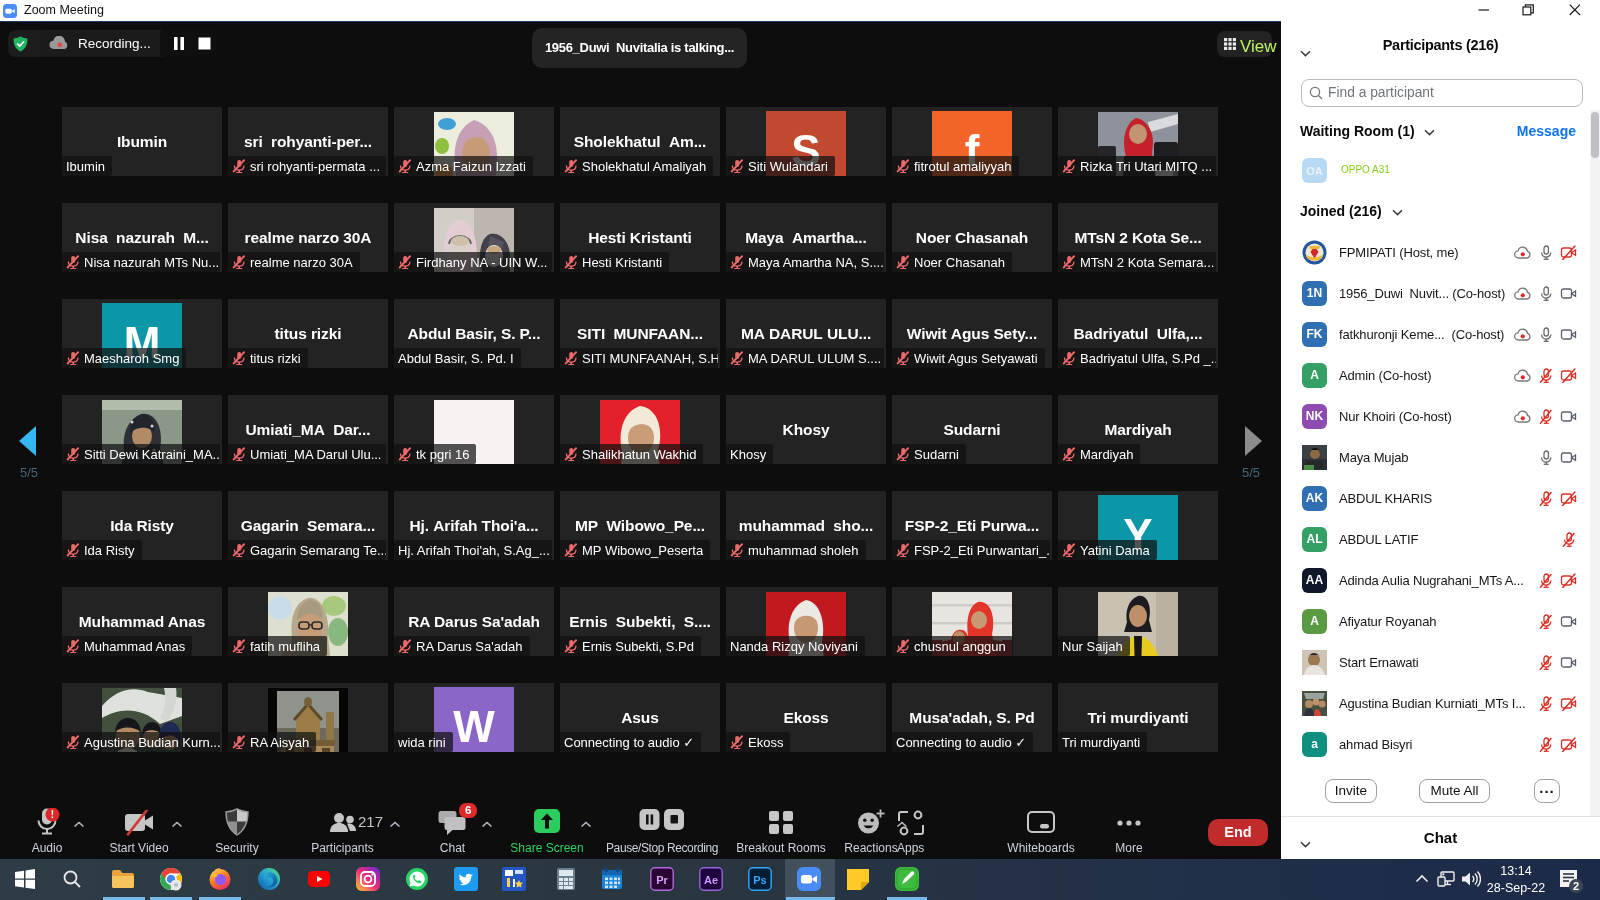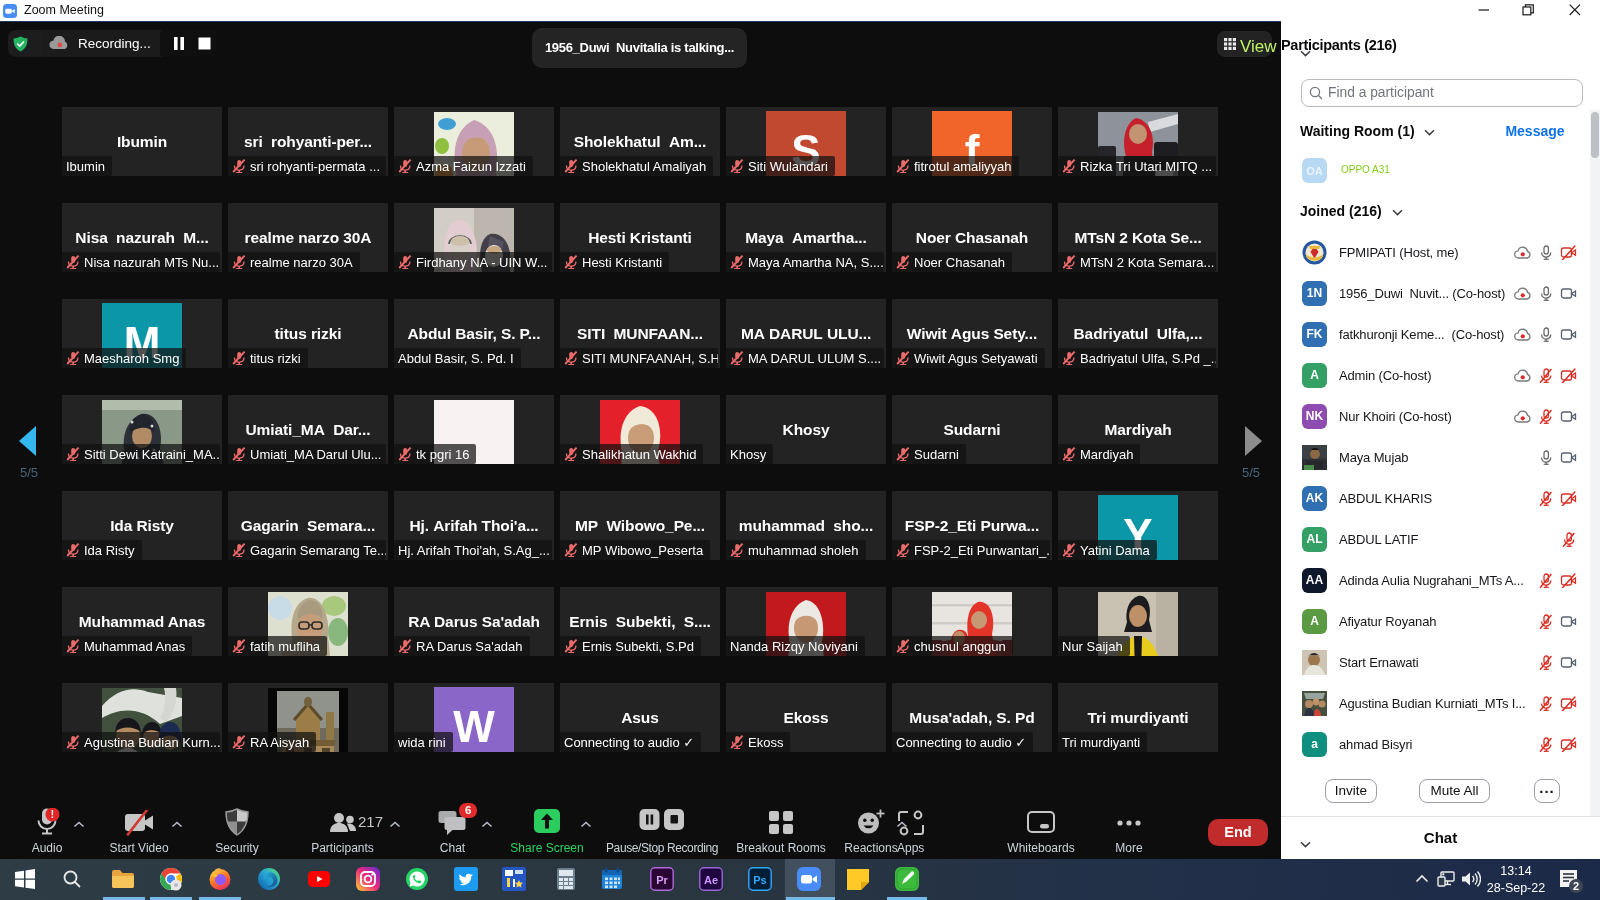--- a/index.html
+++ b/index.html
@@ -885,31 +885,31 @@
         <circle cx="14" cy="13" r="2.6" fill="#c6c6c6"></circle>
         <circle cx="23" cy="13" r="2.6" fill="#c6c6c6"></circle>
       </svg></div>
     <div class="tlbl">More</div>
   </div>
 <div style="position:absolute;left:1208px;top:819px;width:60px;height:27px;background:#c02b2b;border-radius:10px;color:#fff;font-size:14.5px;font-weight:bold;text-align:center;line-height:27px">End</div>
 <div style="position:absolute;left:1281px;top:22px;width:319px;height:837px;background:#fff"></div>
 <div style="position:absolute;left:1300px;top:43px"><svg width="11" height="7" viewBox="0 0 11 7">
       <path d="M1 1.2 5.5 5.6 10 1.2" stroke="#3d3d45" stroke-width="1.5" fill="none"></path>
     </svg></div>
-<div style="position:absolute;left:1281px;top:37px;width:319px;text-align:left;font-size:14.5px;font-weight:bold;color:#0a0a0a;letter-spacing:-0.3px">Participants (216)</div>
+<div style="position:absolute;left:1281px;top:37px;width:319px;text-align:center;font-size:14.5px;font-weight:bold;color:#0a0a0a;letter-spacing:-0.3px">Participants (216)</div>
 <div style="position:absolute;left:1301px;top:79px;width:282px;height:28px;border:1px solid #b8bcc2;border-radius:8px;background:#fff"></div>
 <svg style="position:absolute;left:1309px;top:86px" width="14" height="14" viewBox="0 0 14 14">
     <circle cx="6" cy="6" r="4.6" fill="none" stroke="#70757c" stroke-width="1.3"></circle>
     <line x1="9.5" y1="9.5" x2="13" y2="13" stroke="#70757c" stroke-width="1.3"></line>
   </svg>
 <div style="position:absolute;left:1328px;top:85px;font-size:13.8px;color:#70757c">Find a participant</div>
 <div style="position:absolute;left:1300px;top:123px;font-size:14px;font-weight:bold;color:#0a0a0a">Waiting Room (1) <span style="display:inline-block;margin-left:6px"><svg width="11" height="7" viewBox="0 0 11 7">
         <path d="M1 1.2 5.5 5.6 10 1.2" stroke="#3d3d45" stroke-width="1.5" fill="none"></path>
       </svg></span></div>
-<div style="position:absolute;left:1494px;top:123px;width:82px;text-align:center;font-size:14px;font-weight:bold;color:#0e72ed">Message</div>
+<div style="position:absolute;left:1494px;top:123px;width:82px;text-align:right;font-size:14px;font-weight:bold;color:#0e72ed">Message</div>
 <div class="pav" style="left:1302px;top:158px;position:absolute;background:#b8d9f4;color:#eaf4fc;font-size:11px">OA</div>
 <div style="position:absolute;left:1341px;top:164px;font-size:10px;color:#84cc16">OPPO A31</div>
 <div style="position:absolute;left:1300px;top:203px;font-size:14px;font-weight:bold;color:#0a0a0a">Joined (216) <span style="display:inline-block;margin-left:6px"><svg width="11" height="7" viewBox="0 0 11 7">
         <path d="M1 1.2 5.5 5.6 10 1.2" stroke="#3d3d45" stroke-width="1.5" fill="none"></path>
       </svg></span></div>
 <div class="prow" style="top:232px">
     <div class="pav" style="padding:0;background:transparent">
       <svg width="25" height="25" viewBox="0 0 25 25">
         <circle cx="12.5" cy="12.5" r="12" fill="#2456a0"></circle>
         <circle cx="12.5" cy="12.5" r="9" fill="#f0e8d0"></circle>

